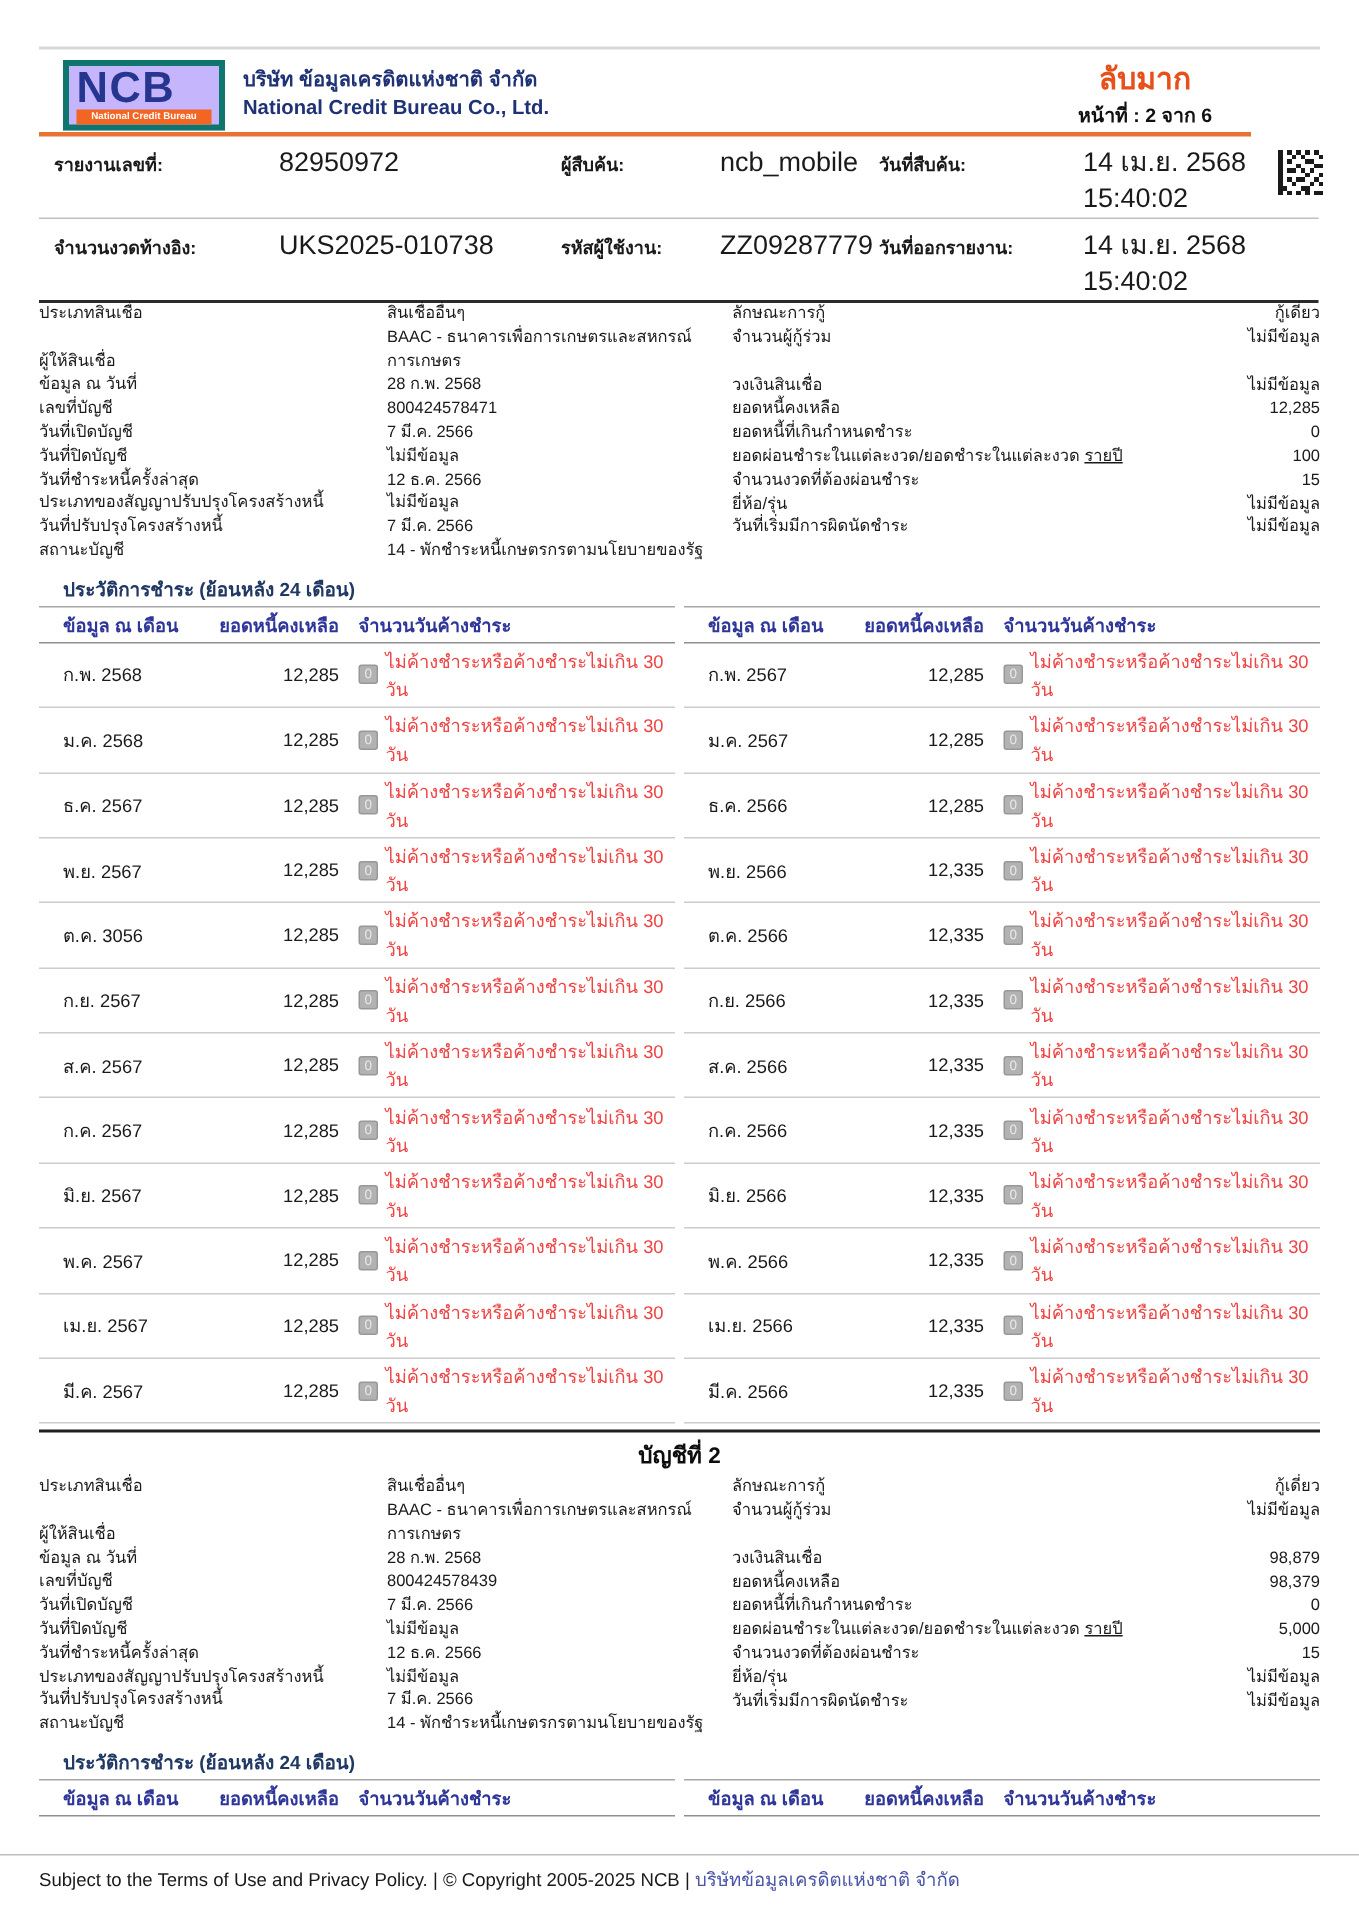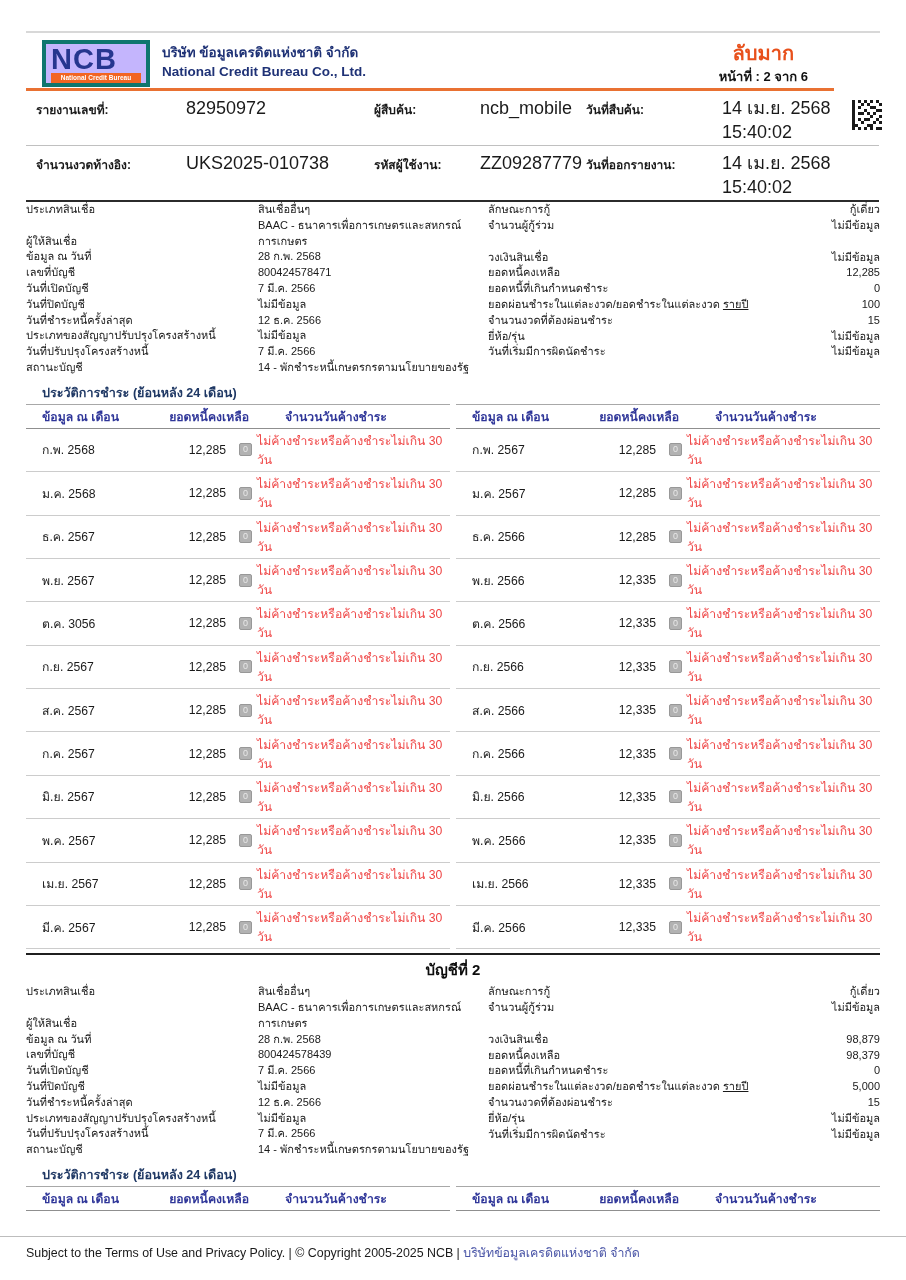--- a/index.html
+++ b/index.html
@@ -55,21 +55,21 @@
   .details-right .drow { justify-content:space-between; }
   .details-right .dvalue { text-align:right; white-space:nowrap; }
   .details-right div.drow:nth-of-type(3) { margin-top:16px; }
   .dlabel .u { text-decoration:underline; }
 
   
   .history-title { color:#1f3864; font-weight:bold; font-size:12.6px; margin-top:7px;margin-left:16px; }
   .history-tables { display:flex; justify-content:space-between; margin-top:1px; }
   .htable { width:424px; }
   .hhead, .hrow { display:grid; grid-template-columns:108px 92px 1fr; align-items:center; }
-  .hhead { color:#2f3699; font-weight:bold; border-top:1px solid #a8a8a8; border-bottom:1px solid #8f8f8f; padding:2px 0; font-size:12.2px;gap:23px; }
+  .hhead { color:#2f3699; font-weight:bold; border-top:1px solid #a8a8a8; border-bottom:1px solid #8f8f8f; padding:2px 0; font-size:12.2px; }
   .hrow { border-bottom:1px solid #cccccc; padding:2.2px 0; font-size:12.2px; }
   .hmonth { padding-left:16px; }
   .hbal { text-align:right; }
   .hstatus { padding-left:13px; display:flex; align-items:center; }
   .hhead .hstatus { padding-left:13px; }
   .badge { display:inline-block; width:13px; height:13px; background:#b2b2b2; border:1px solid #989898; color:#e9e9e9; font-size:9px; line-height:11px; text-align:center; border-radius:2px; margin-right:5px; flex:none; }
   .stext { color:#ef4444; }
 
   .account-divider { border-top:2.5px solid #1f1f1f; margin-top:4px; }
   .account { padding-top:0; }

